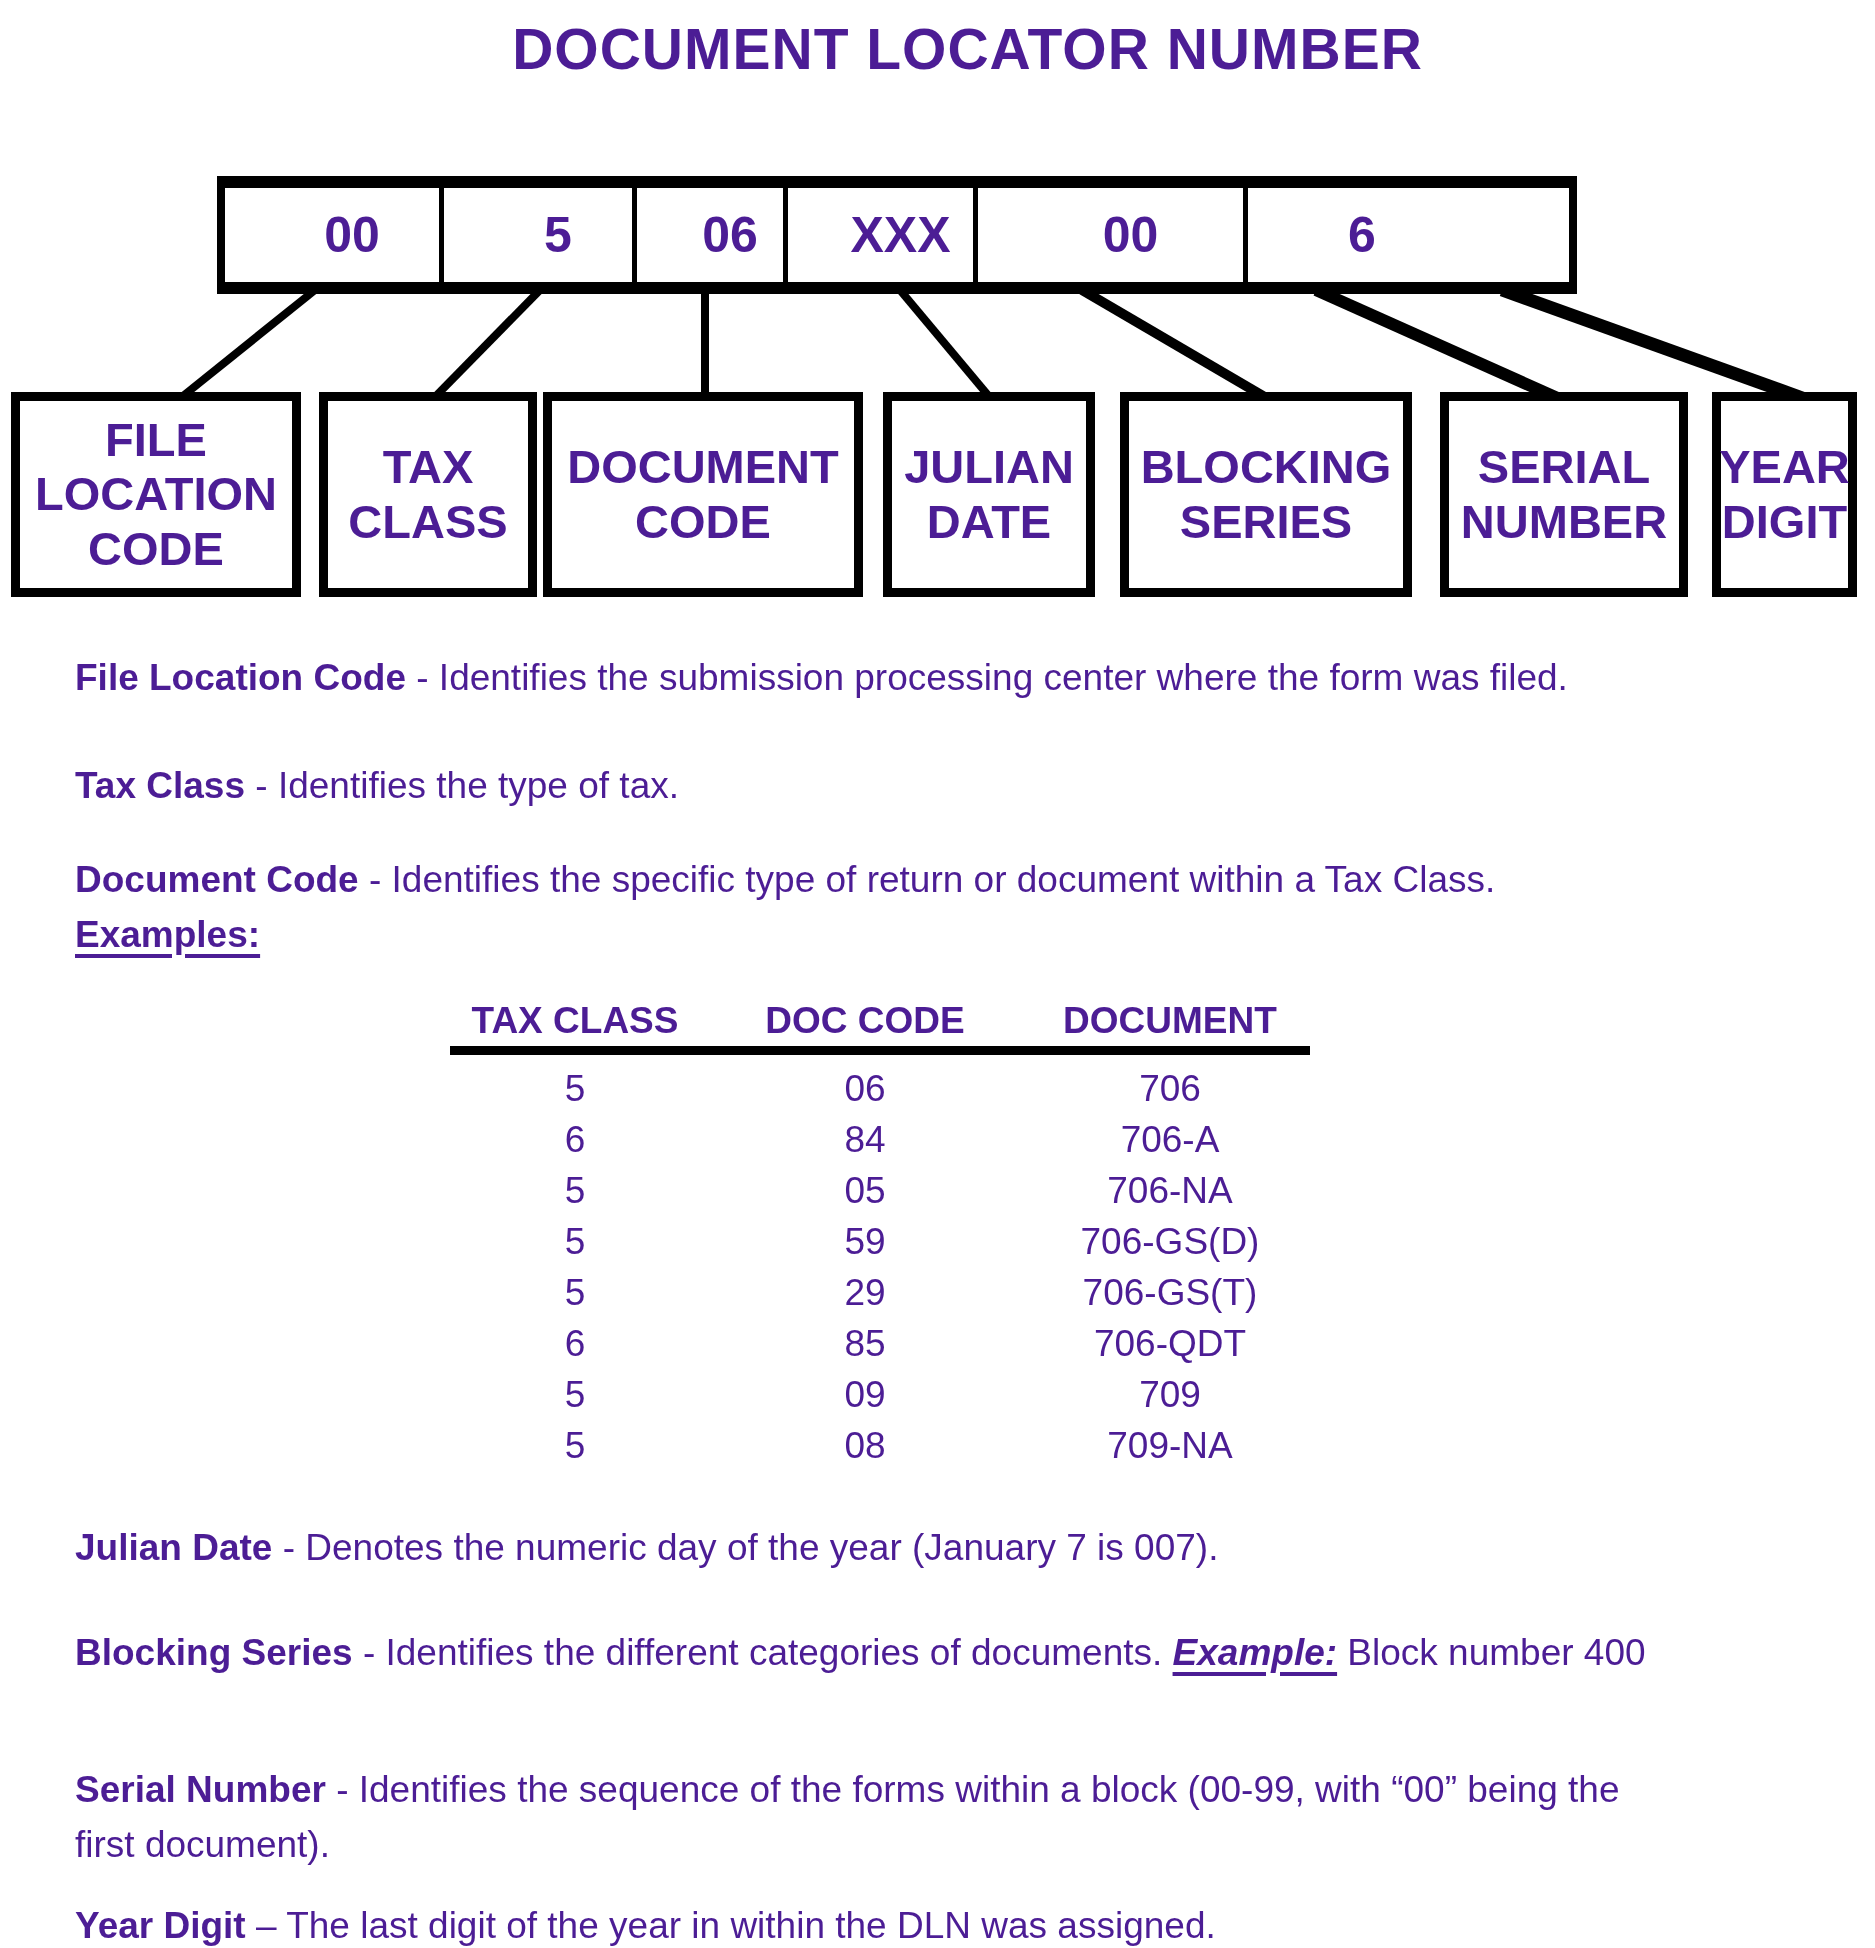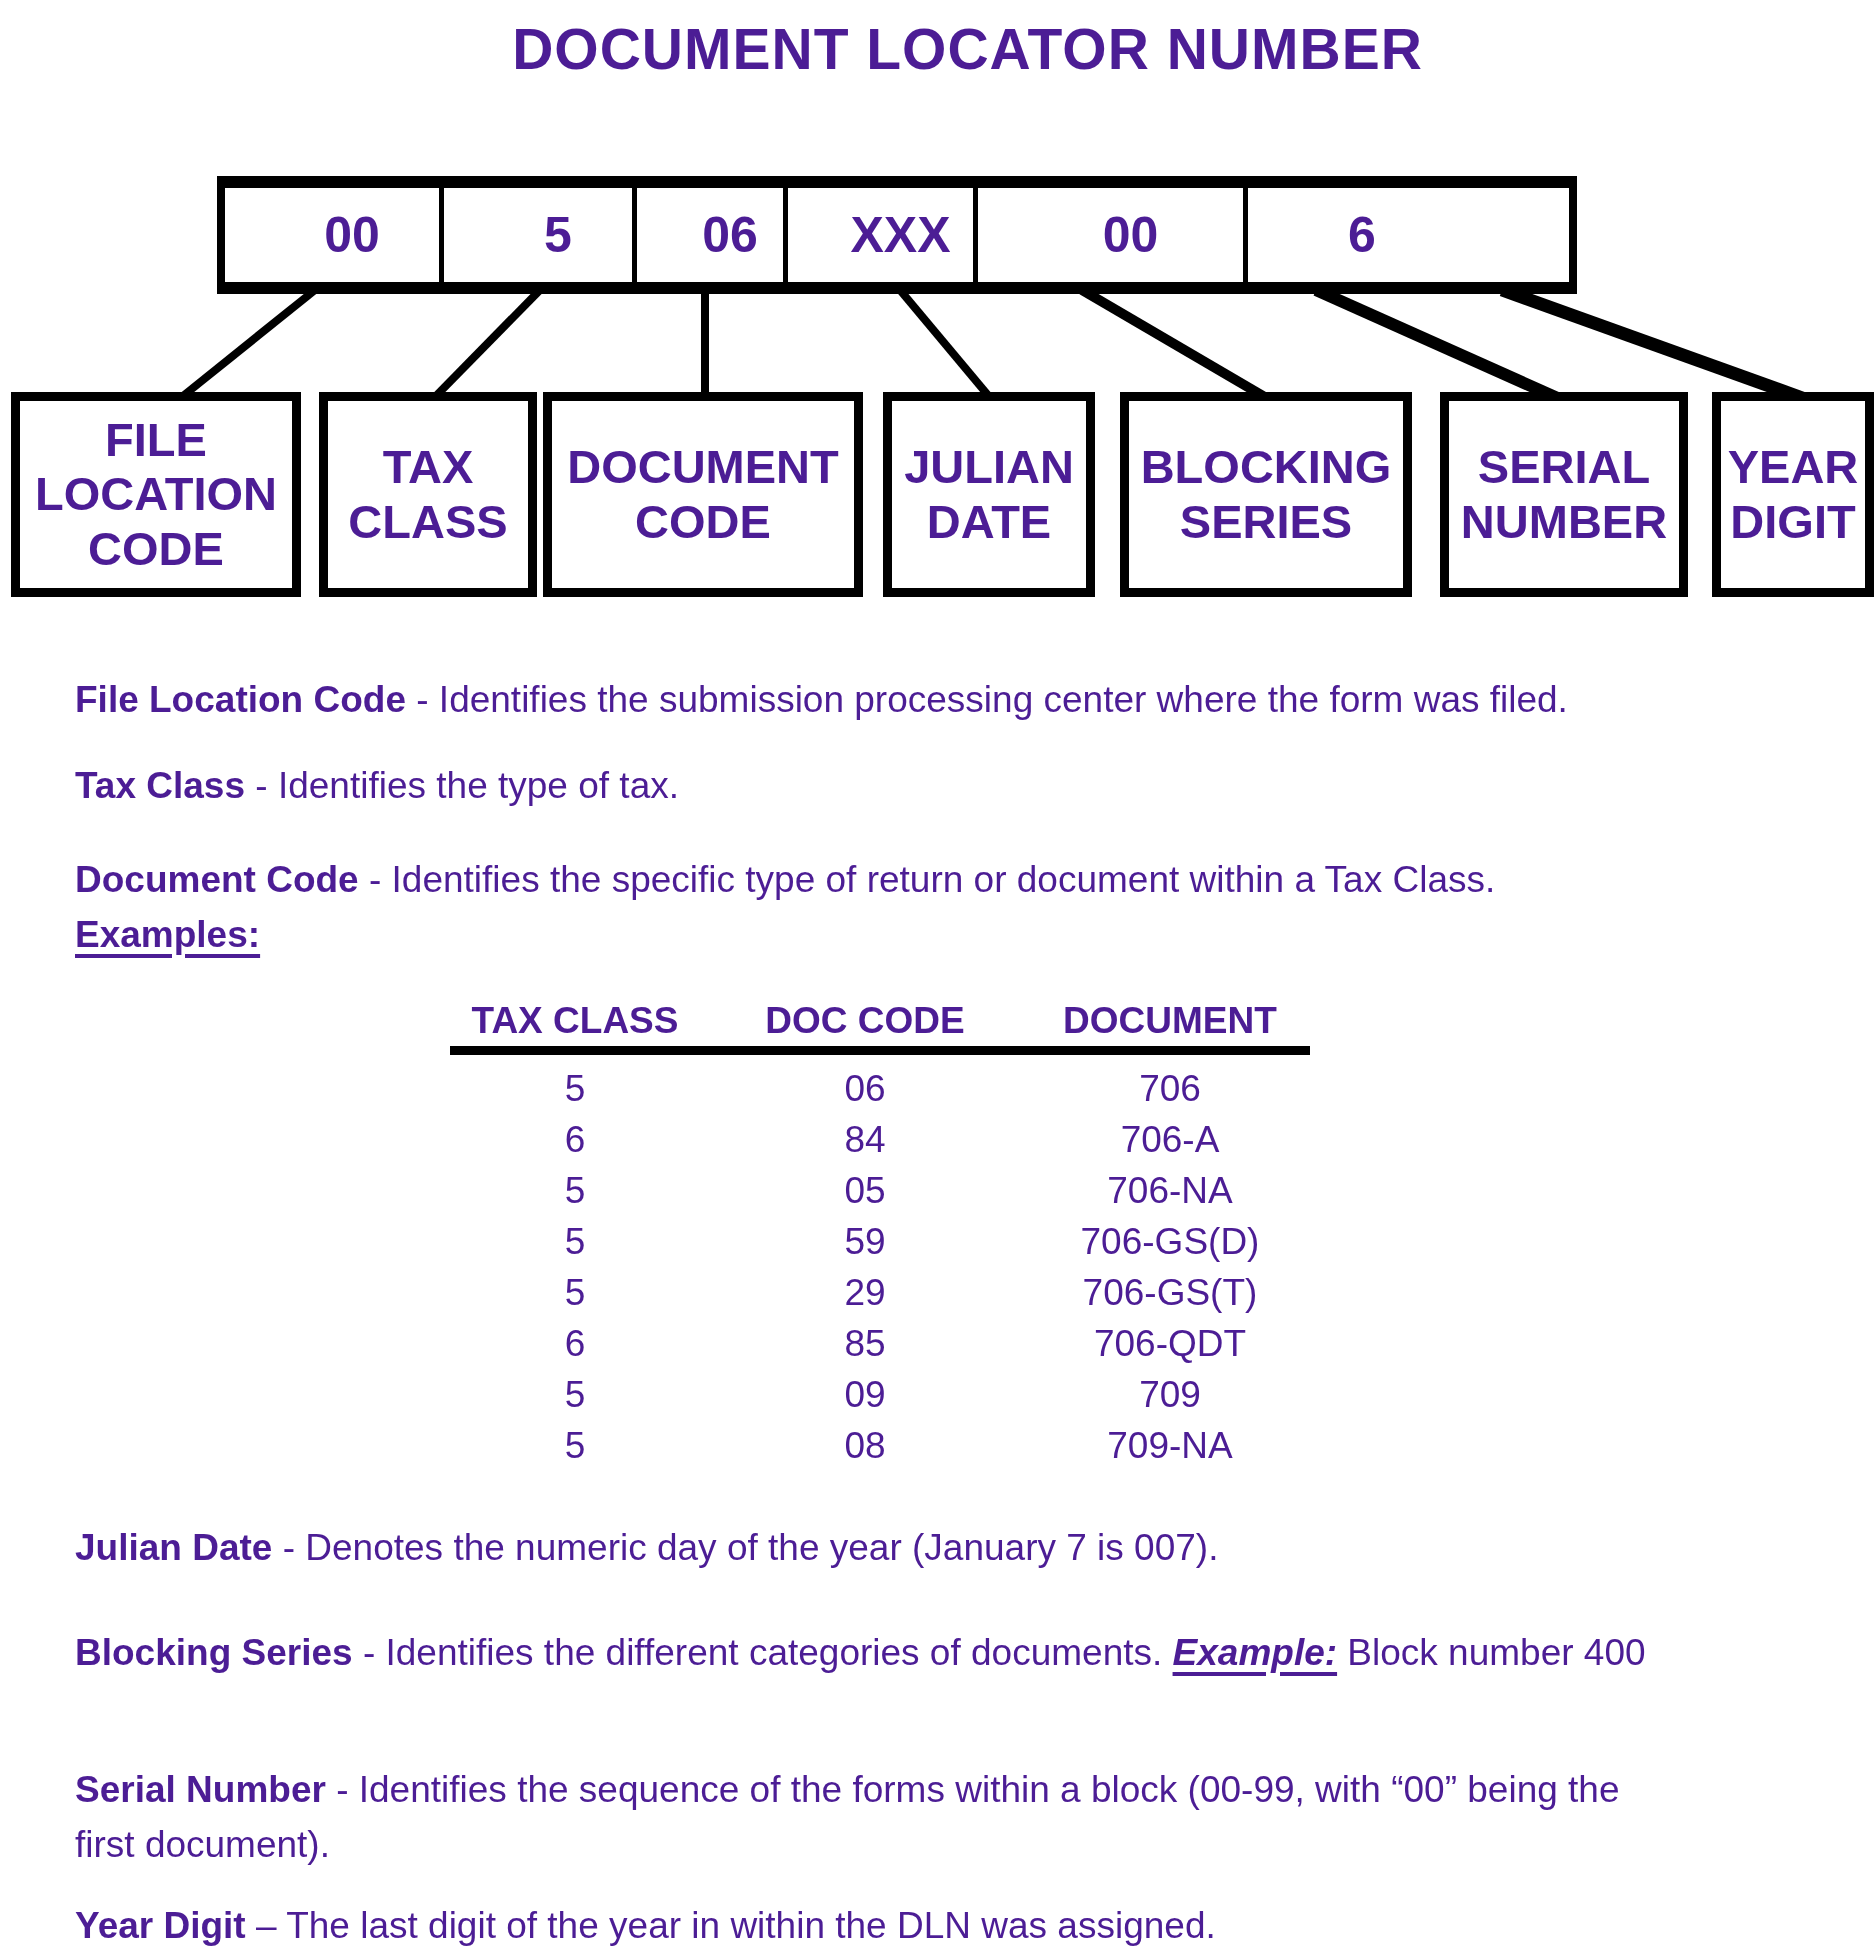--- a/index.html
+++ b/index.html
@@ -62,39 +62,39 @@
     display:flex; align-items:center; justify-content:center;
     text-align:center;
     z-index:2;
   }
   .label-box:nth-child(1){ left:11px;   width:290px; }
   .label-box:nth-child(2){ left:319px;  width:218px; }
   .label-box:nth-child(3){ left:543px;  width:320px; }
   .label-box:nth-child(4){ left:883px;  width:212px;justify-content:center; }
   .label-box:nth-child(5){ left:1120px; width:292px; }
   .label-box:nth-child(6){ left:1440px; width:248px; }
-  .label-box:nth-child(7){ left:1712px; width:162px; }
+  .label-box:nth-child(7){ left:1712px; width:145px; }
   .label-text {
     font-size:47px; font-weight:bold; line-height:1.16;
     white-space:pre-line;
   }
 
   
   .para {
     position:absolute; left:75px; width:1760px;
     font-size:37px; line-height:55px;
   }
   .def-line { white-space:nowrap; }
   .def-line.indent { padding-left:78px; }
   .s-b   { font-weight:bold; }
   .s-n   { font-weight:normal; }
   .s-bu  { font-weight:bold; text-decoration:underline; text-decoration-thickness:4px; text-underline-offset:7px; }
   .s-biu { font-weight:bold; font-style:italic; text-decoration:underline; text-decoration-thickness:4px; text-underline-offset:7px; }
 
-  #para-flc { top:672px; }
+  #para-flc { top:650px; }
   #para-tc  { top:758px; }
   #para-dc  { top:852px; }
   #para-jd  { top:1520px; }
   #para-bs  { top:1625px; }
   #para-sn  { top:1762px; }
   #para-yd  { top:1898px; }
 
   
   .ex-table {
     position:absolute; left:450px; top:1000px; width:860px;

